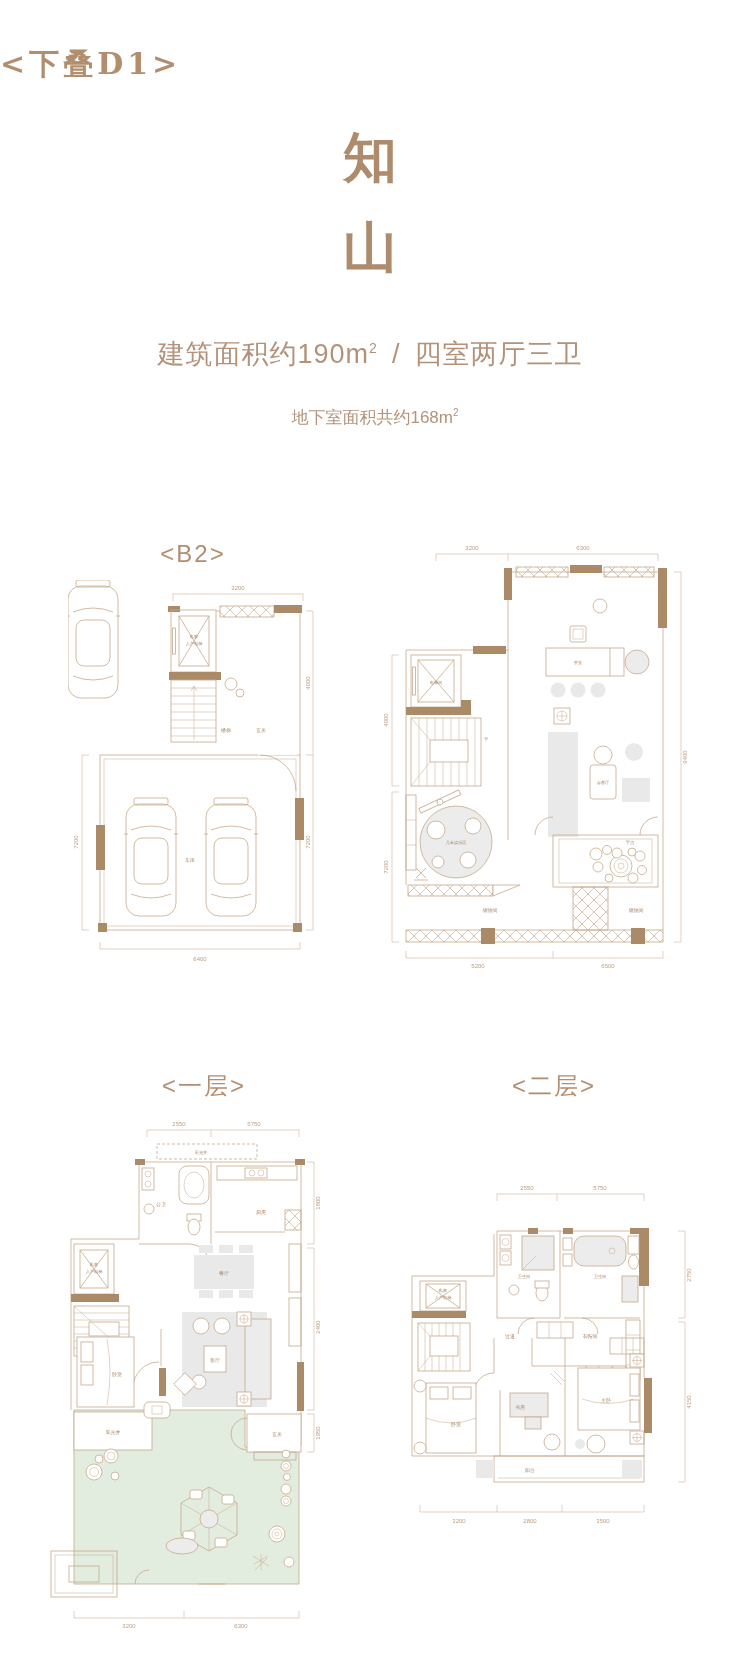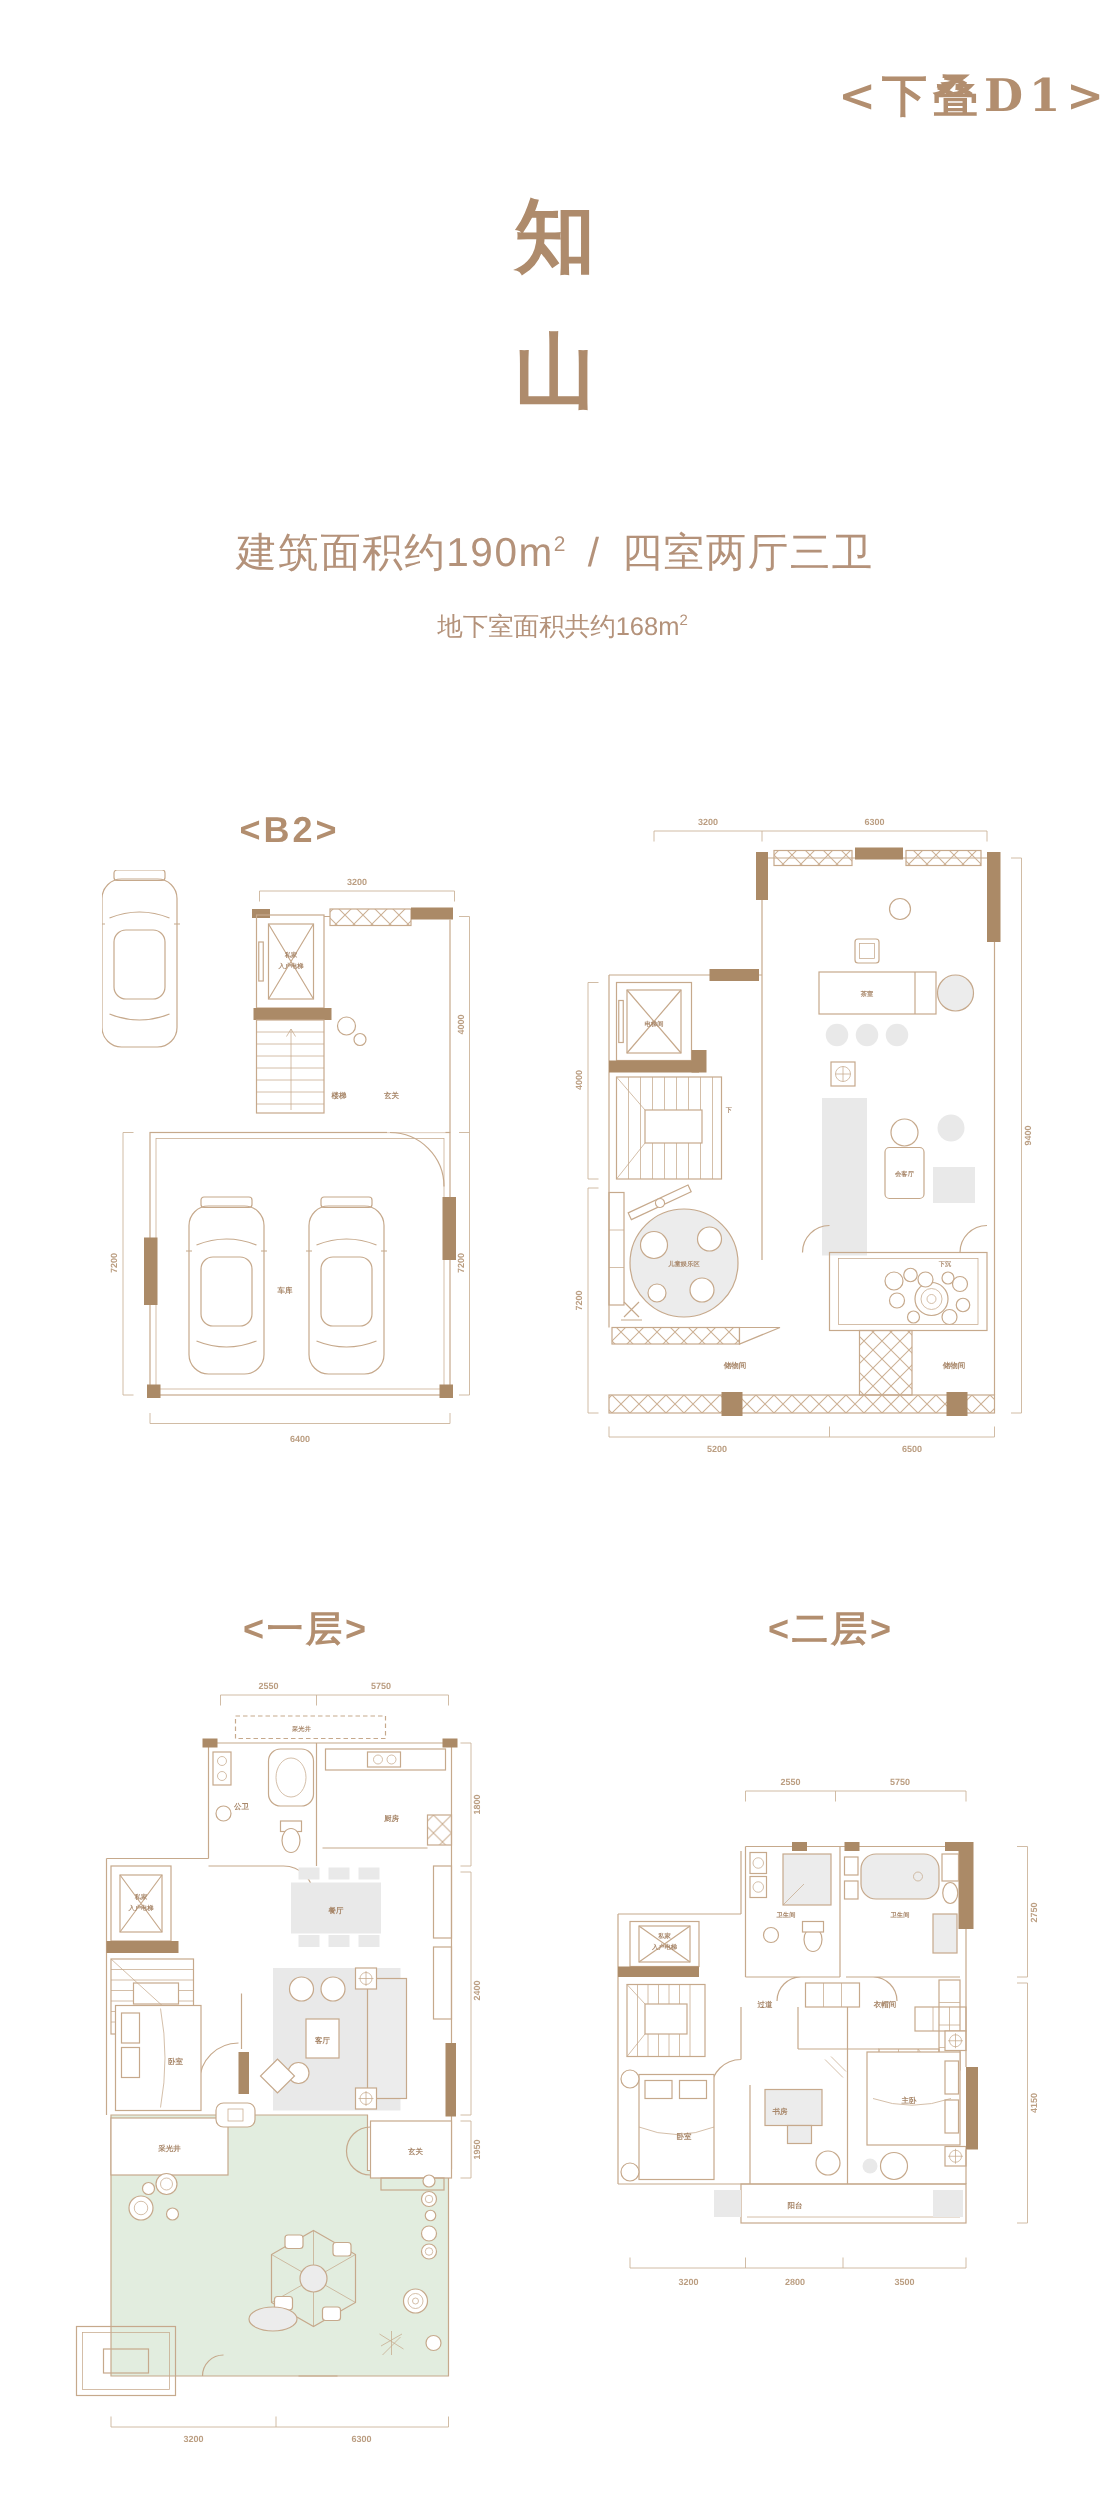--- a/index.html
+++ b/index.html
@@ -2,41 +2,41 @@
 <html><head>
 <meta charset="utf-8">
 <style>
   * { margin:0; padding:0; box-sizing:border-box; }
   html,body { background:#ffffff; }
   body {
     width:740px; height:1671px; position:relative; overflow:hidden;
     font-family:"Liberation Sans", sans-serif;
   }
   .main-title {
-    position:absolute; top:44px; left:0; width:740px; text-align:right;
+    position:absolute; top:44px; left:0; width:740px; text-align:left;
     font-family:"DejaVu Serif", serif; font-weight:600;
     font-size:30px; letter-spacing:4px; color:#b28e6f;
   }
   .name-block {
     position:absolute; top:112px; left:0; width:740px; text-align:center;
     font-family:"DejaVu Serif", serif; font-weight:600;
     font-size:54px; color:#ae8b6c; line-height:90px;
   }
   .area-line {
     position:absolute; top:336px; left:0; width:740px; text-align:center;
-    font-size:27px; color:#b4927a; letter-spacing:1px;margin-top:14px;
+    font-size:27px; color:#b4927a; letter-spacing:1px;
   }
   .area-line sup { font-size:14px; }
   .area-divider { padding:0 14px; }
   .basement-line {
     position:absolute; top:406px; left:0; width:740px; text-align:center;
     font-size:17px; color:#b4927a;padding-left:10px;
   }
   .basement-line sup { font-size:10px; }
-  .plan-col { position:absolute;font-weight:bold; }
+  .plan-col { position:absolute; }
   .plan-col-b2 { left:62px;  top:540px; width:262px; }
   .plan-col-b1 { left:376px; top:540px; width:354px; }
   .plan-col-f1 { left:46px;  top:1070px; width:316px; }
   .plan-col-f2 { left:380px; top:1070px; width:348px; }
   .plan-title {
     text-align:center; color:#b28e6f; font-size:24px; letter-spacing:2px;
     margin-bottom:12px; font-family:"Liberation Sans", sans-serif;
   }
   .plan-col-f2 svg { margin-top:76px; }
   svg { display:block; margin:0 auto; }

